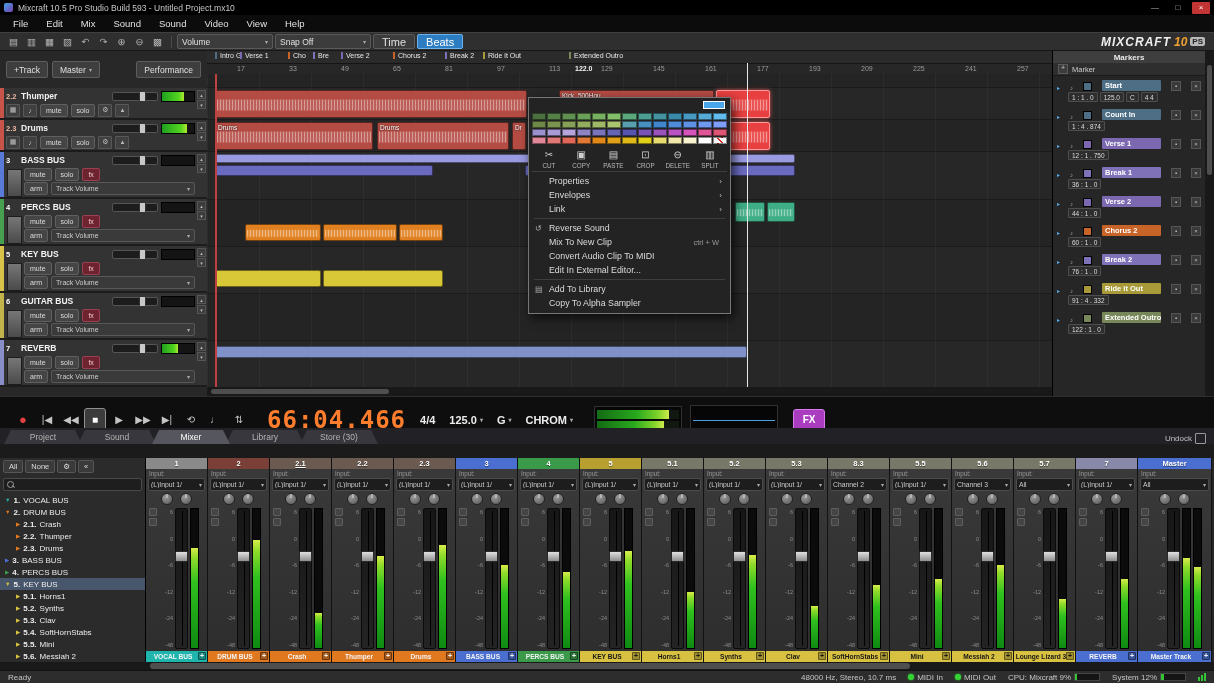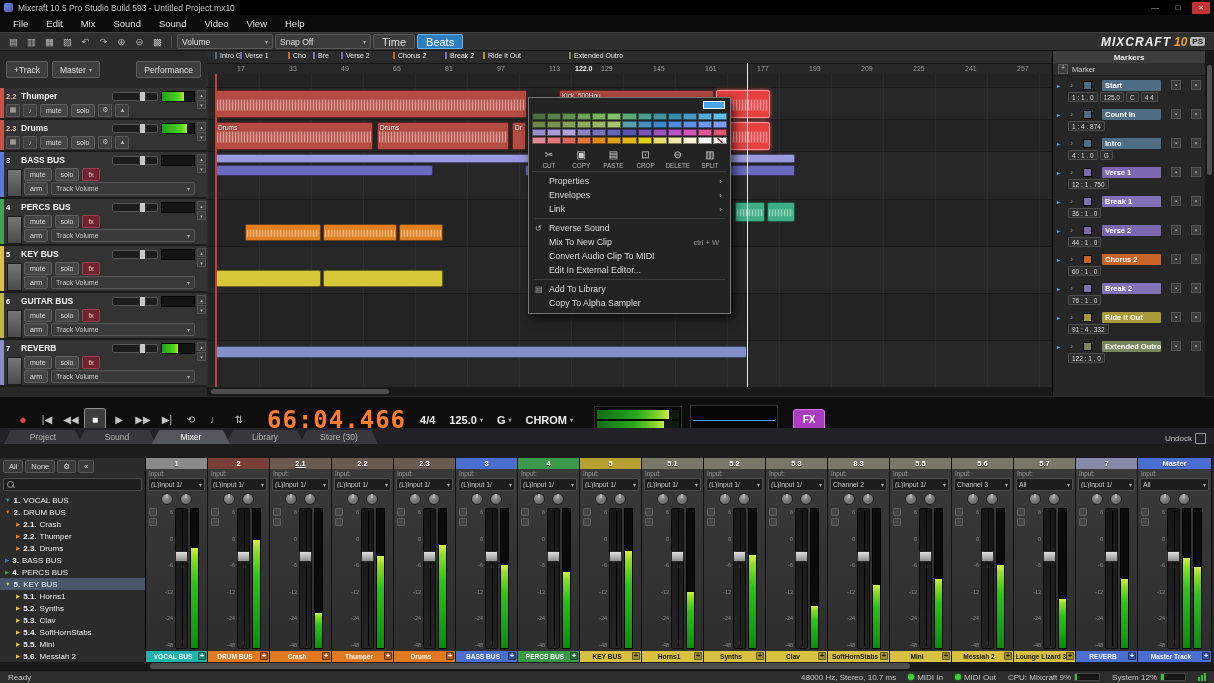--- a/index.html
+++ b/index.html
@@ -66,21 +66,21 @@
   #tl-start{position:absolute;left:8px;top:23px;bottom:9px;width:2px;background:#c04040;z-index:4}
   #playhead{position:absolute;left:540px;top:12px;bottom:9px;width:1px;background:#e8e8e8;z-index:5}
   #tl-hscroll{position:absolute;left:0;bottom:0;width:100%;height:9px;background:#191919}
   .scroll-thumb{position:absolute;background:#4e4e4e;border-radius:3px}
   #markers-panel{position:absolute;left:1052px;top:0;width:153px;height:100%;background:#262626;border-left:1px solid #000;box-sizing:border-box;overflow:hidden}
   #mk-title{height:12px;background:#3e3e3e;font-size:8px;font-weight:bold;color:#e8e8e8;display:flex;align-items:center;justify-content:center}
   #mk-add{height:12px;background:#2e2e2e;border-bottom:1px solid #1a1a1a;display:flex;align-items:center;gap:4px;padding:0 5px;font-size:7.5px;color:#ccc}
   .mk-plus{width:8px;height:8px;background:#3c3c3c;border:1px solid #5a5a5a;font-size:7px;line-height:6px;text-align:center;color:#ccc}
   .mk-row{margin:1px 2px;padding:1px;border:1px solid transparent}
   .mk-row.selected{border-color:#e09850;background:#3a3226}
-  .mk-name-row{height:12px;display:flex;align-items:center;gap:10px}
+  .mk-name-row{height:12px;display:flex;align-items:flex-end;gap:10px}
   .mk-play{font-size:6px;color:#55aae8}
   .mk-note{font-size:6px;color:#aaa}
   .mk-chip{width:7px;height:7px;border:1px solid #000}
   .mk-name{flex:1;height:11px;display:flex;align-items:center;padding:0 3px;font-size:7.5px;font-weight:bold;color:#fff;border-radius:1px;min-width:0;white-space:nowrap;overflow:hidden}
   .mk-btn{width:10px;height:10px;background:#3a3a3a;border:1px solid #555;font-size:6px;color:#bbb;display:flex;align-items:center;justify-content:center;box-sizing:border-box}
   .mk-val-row{height:12px;display:flex;gap:2px;padding-left:11px;align-items:center}
   .mk-box{height:10px;background:#2e2e2e;border:1px solid #4e4e4e;border-radius:1px;font-size:6.5px;color:#ddd;display:flex;align-items:center;padding:0 3px;white-space:nowrap;box-sizing:border-box}
   #main-vscroll{position:absolute;left:1205px;top:0;width:9px;height:100%;background:#191919}
   
   #context-menu{position:absolute;left:528px;top:97px;width:203px;background:#232323;border:1px solid #777;box-shadow:3px 4px 10px rgba(0,0,0,.7);z-index:50;padding:3px;box-sizing:border-box}
@@ -576,34 +576,20 @@
               <div class="mk-btn">×</div>
             </div>
             <div class="mk-val-row">
               <div class="mk-box">1 : 4 . 874</div>
             </div>
           </div>
           <div class="mk-row">
             <div class="mk-name-row">
               <div class="mk-play">▸</div>
               <div class="mk-note">♪</div>
-              <div class="mk-chip" style="background: rgb(78, 110, 134);"></div>
-              <div class="mk-name" style="background: rgb(78, 110, 134);">Intro</div>
-              <div class="mk-btn">▪</div>
-              <div class="mk-btn">×</div>
-            </div>
-            <div class="mk-val-row">
-              <div class="mk-box">4 : 1 . 0</div>
-              <div class="mk-box">G</div>
-            </div>
-          </div>
-          <div class="mk-row">
-            <div class="mk-name-row">
-              <div class="mk-play">▸</div>
-              <div class="mk-note">♪</div>
               <div class="mk-chip" style="background: rgb(123, 104, 176);"></div>
               <div class="mk-name" style="background: rgb(123, 104, 176);">Verse 1</div>
               <div class="mk-btn">▪</div>
               <div class="mk-btn">×</div>
             </div>
             <div class="mk-val-row">
               <div class="mk-box">12 : 1 . 750</div>
             </div>
           </div>
           <div class="mk-row">

